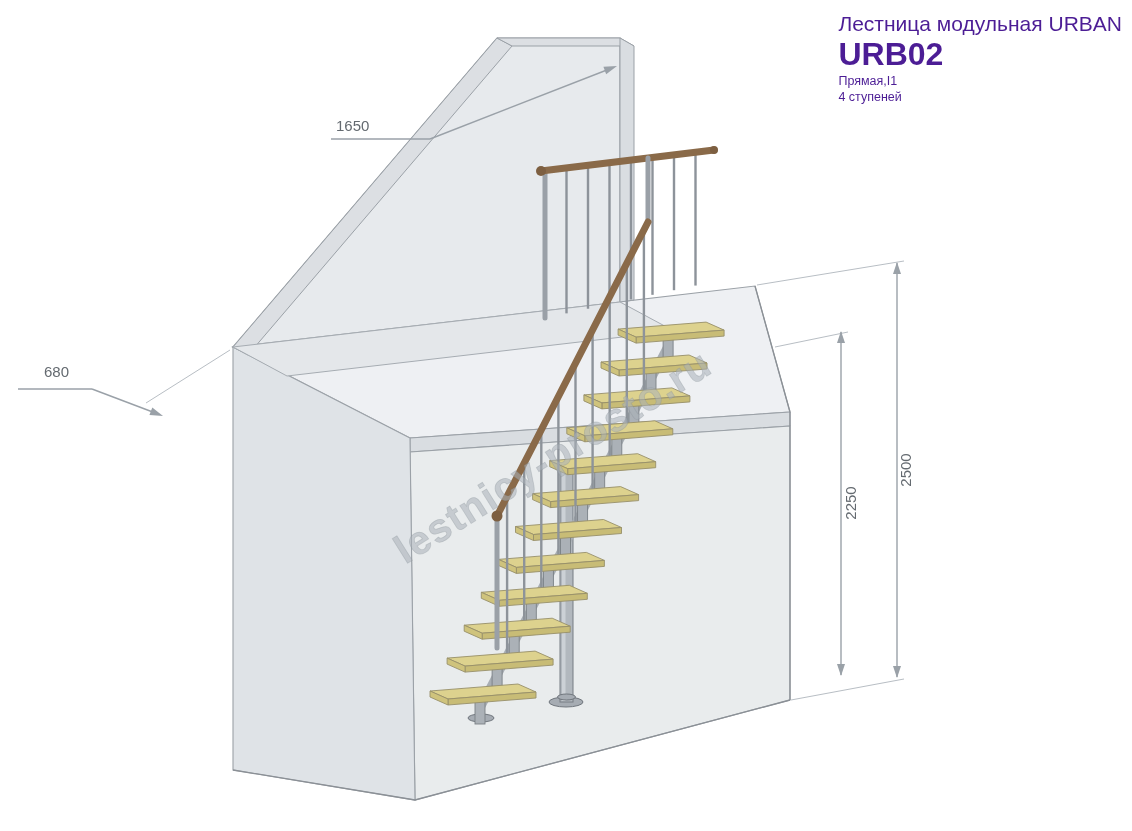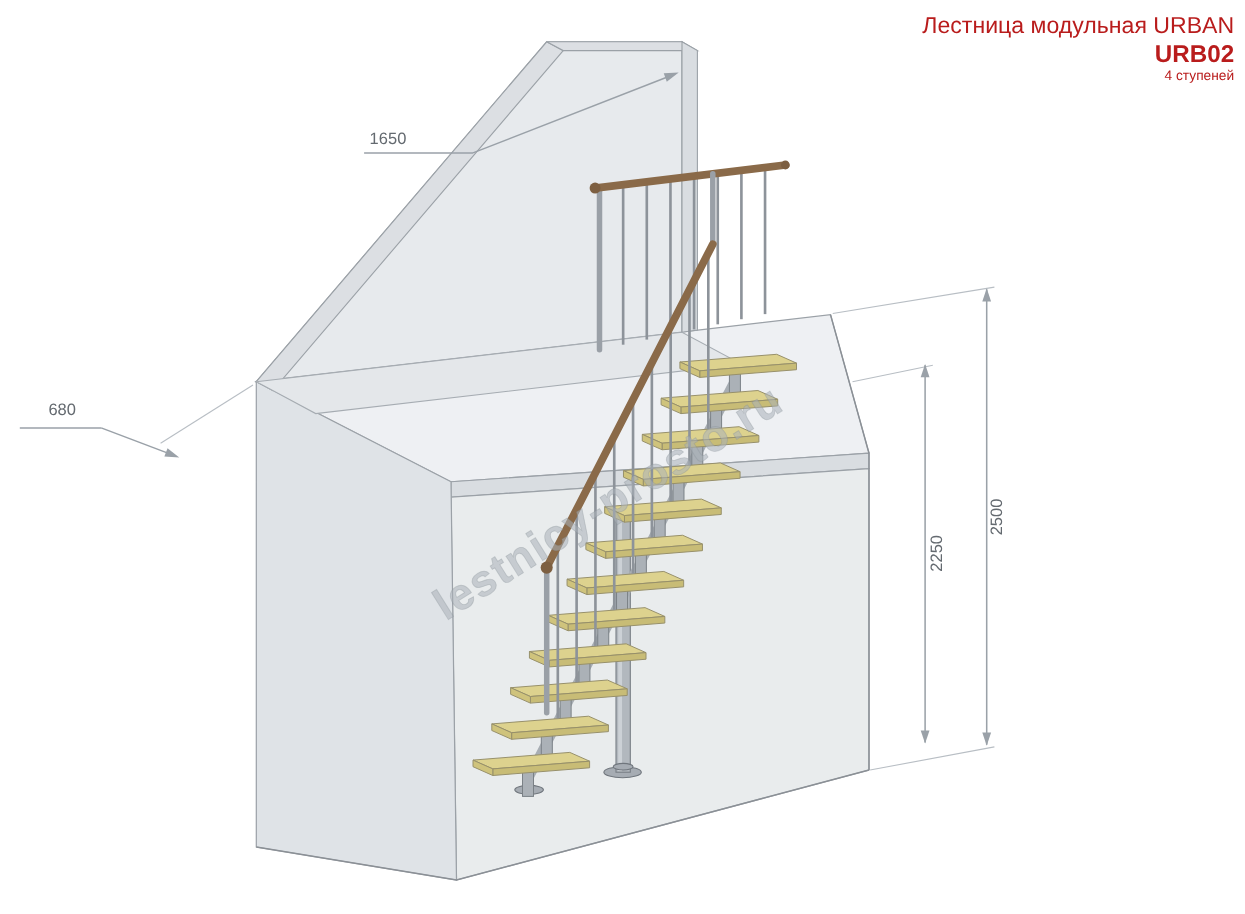--- a/index.html
+++ b/index.html
@@ -3,23 +3,23 @@
 <meta charset="utf-8">
 <style>
   html,body{margin:0;padding:0;}
   body{
     width:1132px;height:831px;position:relative;overflow:hidden;
     background:#ffffff;font-family:"Liberation Sans",sans-serif;
   }
   svg{position:absolute;left:0;top:0;}
 
   
-  .header{position:absolute;top:12px;right:10px;text-align:right;color:#b91c1c;}
+  .header{position:absolute;top:12px;right:10px;text-align:left;color:#4c1d95;}
   .h-title{font-size:21px;line-height:1.15;}
-  .h-model{font-size:22px;font-weight:bold;line-height:1.15;}
+  .h-model{font-size:32px;font-weight:bold;line-height:1.15;}
   .h-sub{font-size:12.5px;line-height:1.28;}
 
   
   .face-light{fill:#eef0f3;stroke:#9ba1a7;stroke-width:1.1;}
   .face-lighter{fill:#e9eced;stroke:#9ba1a7;stroke-width:1.1;}
   .face-mid{fill:#d9dde1;stroke:#9ba1a7;stroke-width:1;}
   .face-mid2{fill:#dfe3e7;stroke:#9ba1a7;stroke-width:1.1;}
   .face-wall{fill:#e7eaed;stroke:#9ba1a7;stroke-width:1.2;}
   .face-band{fill:#dcdfe3;stroke:#9ba1a7;stroke-width:1;}
   .face-ledge{fill:#e4e7ea;stroke:#a6acb2;stroke-width:1;}
@@ -191,14 +191,15 @@
       <text transform="translate(856,503) rotate(-90)" text-anchor="middle">2250</text>
     </g>
   </g>
 
   <text class="watermark" transform="translate(560,468) rotate(-32)" text-anchor="middle">lestnicy-prosto.ru</text>
 </svg>
 
 <div class="header">
   <div class="h-title">Лестница модульная URBAN</div>
   <div class="h-model">URB02</div>
+  <div class="h-sub">Прямая,I1</div>
   <div class="h-sub">4 ступеней</div>
 </div>
 
 </body></html>

